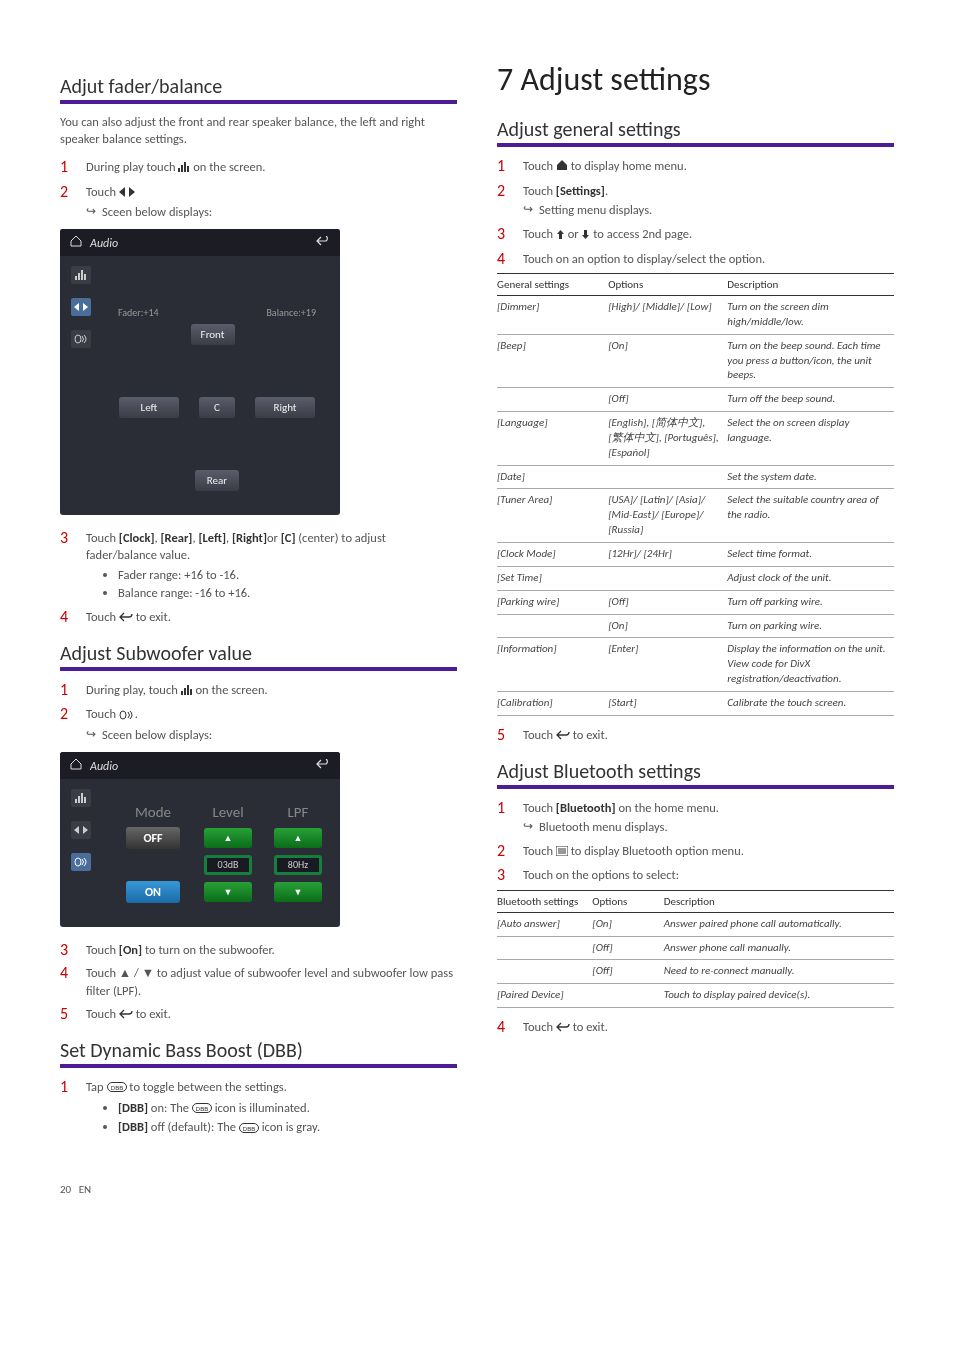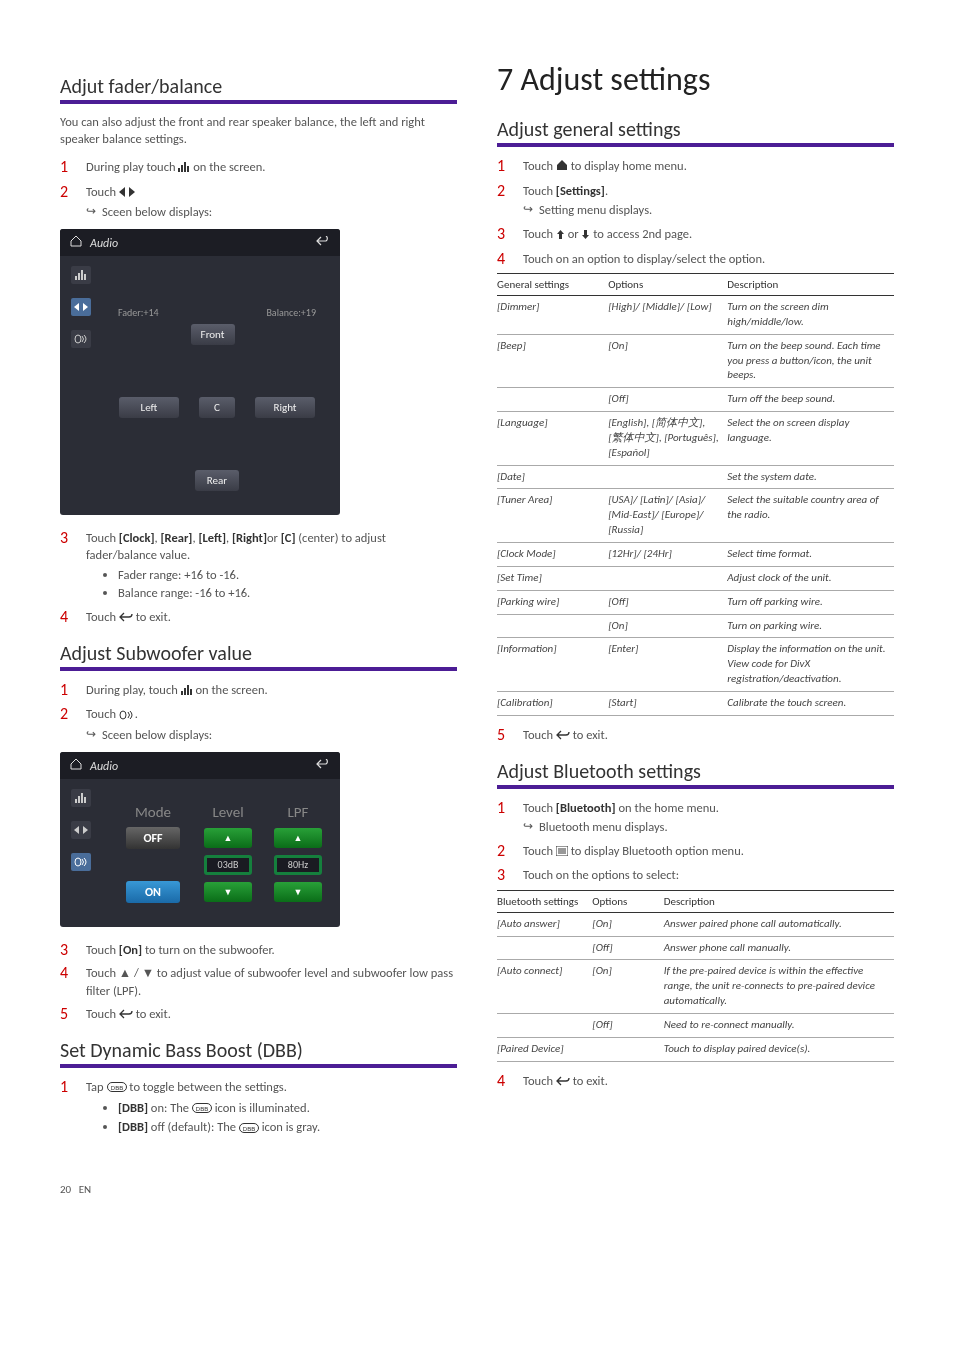--- a/index.html
+++ b/index.html
@@ -441,25 +441,20 @@
             <td class="setting">[Auto answer]</td>
             <td>[On]</td>
             <td>Answer paired phone call automatically.</td>
           </tr>
           <tr>
             <td class="setting"></td>
             <td>[Off]</td>
             <td>Answer phone call manually.</td>
           </tr>
           <tr>
-            <td class="setting">[Auto connect]</td>
-            <td>[On]</td>
-            <td>If the pre-paired device is within the effective range, the unit re-connects to pre-paired device automatically.</td>
-          </tr>
-          <tr>
             <td class="setting"></td>
             <td>[Off]</td>
             <td>Need to re-connect manually.</td>
           </tr>
           <tr>
             <td class="setting">[Paired Device]</td>
             <td></td>
             <td>Touch to display paired device(s).</td>
           </tr>
         </tbody>

